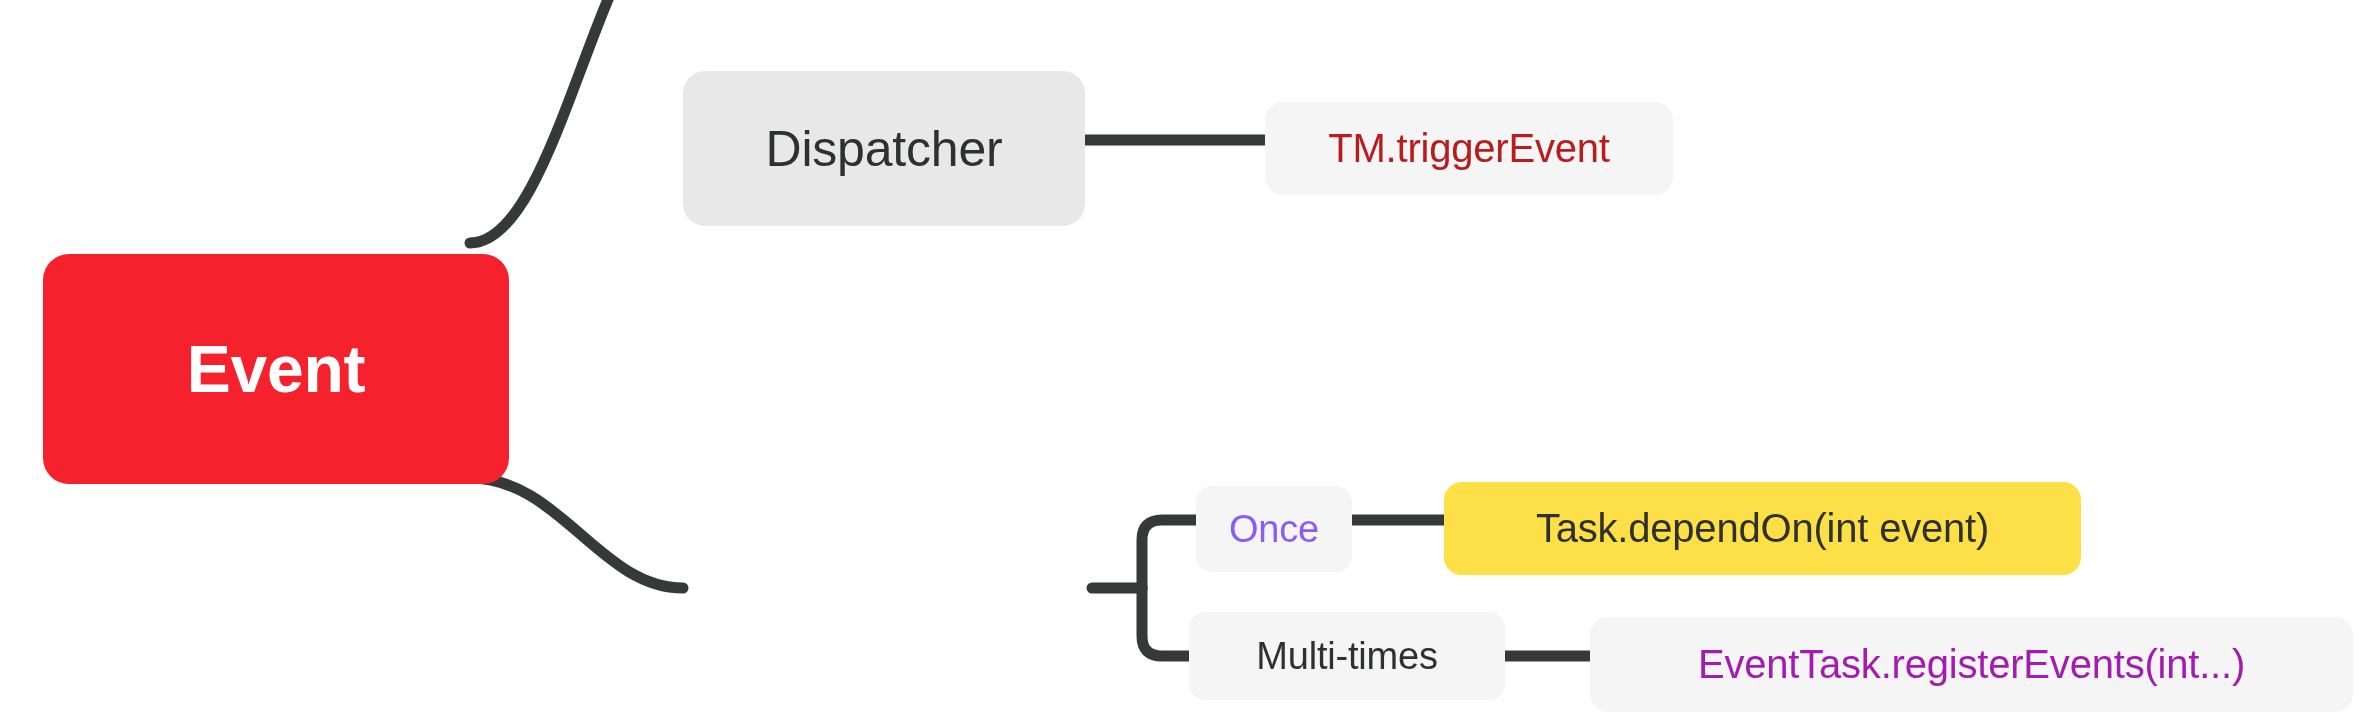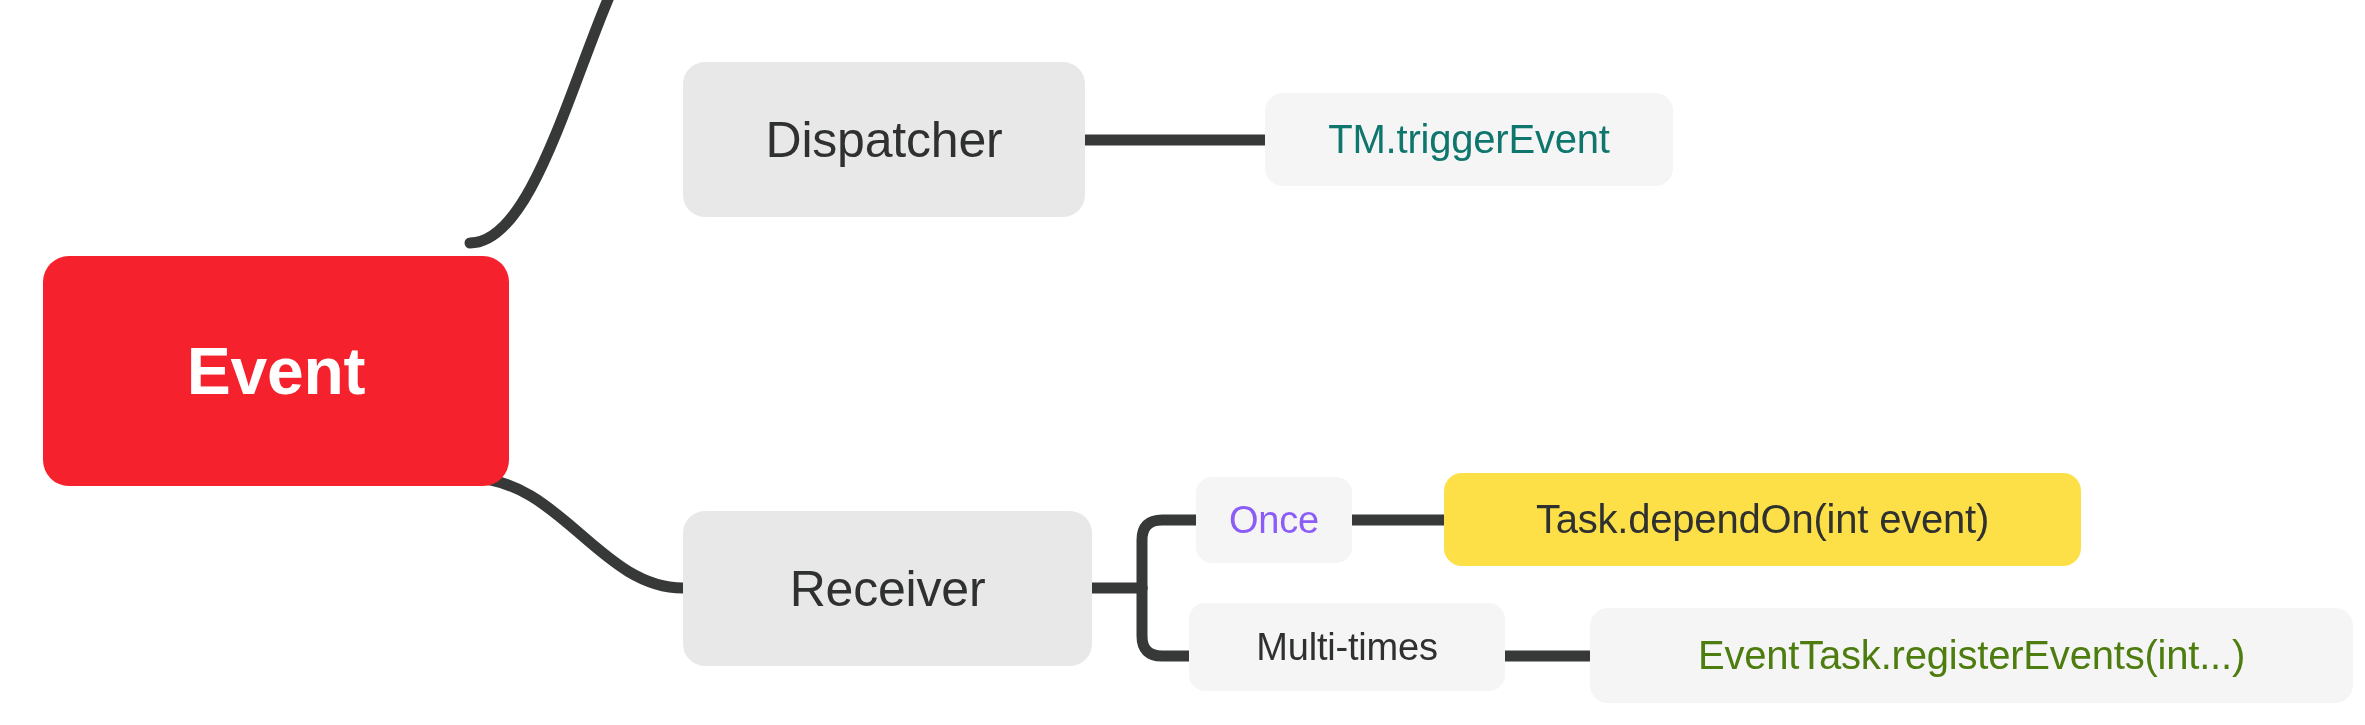--- a/index.html
+++ b/index.html
@@ -29,20 +29,21 @@
   }
   .node {
     position: absolute;
     display: flex;
     align-items: center;
     justify-content: center;
     box-sizing: border-box;
     white-space: nowrap;
     color: #2f3030;
     letter-spacing: -0.2px;
+    margin-top: 9px;
   }
   .node-root {
     background: #F5222D;
     color: #ffffff;
     border-radius: 26px;
     font-size: 66px;
     font-weight: 700;
   }
   .node-branch {
     background: #E8E8E8;
@@ -74,45 +75,42 @@
       <path d="M 470 478 C 560 478 600 588 683 588"></path>
       <line x1="1085" y1="140" x2="1265" y2="140"></line>
       <line x1="1092" y1="588" x2="1142" y2="588"></line>
       <path d="M 1142 588 L 1142 540 Q 1142 520 1162 520 L 1196 520"></path>
       <path d="M 1142 588 L 1142 636 Q 1142 656 1162 656 L 1196 656"></path>
       <line x1="1352" y1="520" x2="1444" y2="520"></line>
       <line x1="1505" y1="656" x2="1590" y2="656"></line>
     </g>
   </svg>
 
-  <div class="node node-root" style="left: 43px; top: 256px; width: 466px; height: 230px; background: rgb(245, 34, 45); color: rgb(255, 255, 255);">
+  <div class="node node-root" style="left: 43px; top: 245px; width: 466px; height: 230px; background: rgb(245, 34, 45); color: rgb(255, 255, 255);">
     <span>Event</span>
   </div>
 
   <div class="node node-branch" style="left: 683px; top: 62px; width: 402px; height: 155px; background: rgb(232, 232, 232); color: rgb(47, 48, 48);">
     <span>Dispatcher</span>
   </div>
 
-  <div class="node node-leaf" style="left: 1265px; top: 93px; width: 408px; height: 93px; background: rgb(245, 245, 245); color: #0f766e;">
+  <div class="node node-leaf" style="left: 1265px; top: 93px; width: 408px; height: 93px; background: rgb(245, 245, 245); color: #b91c1c;">
     <span>TM.triggerEvent</span>
   </div>
 
-  <div class="node node-branch" style="left: 683px; top: 511px; width: 409px; height: 155px; background: rgb(232, 232, 232); color: rgb(47, 48, 48);">
-    <span>Receiver</span>
-  </div>
 
   <div class="node node-sub" style="left: 1196px; top: 477px; width: 156px; height: 86px; background: rgb(245, 245, 245); color: #8b5cf6;">
     <span>Once</span>
   </div>
 
   <div class="node node-leaf" style="left: 1444px; top: 473px; width: 637px; height: 93px; background: #fde047; color: rgb(47, 48, 48);">
     <span>Task.dependOn(int event)</span>
   </div>
 
   <div class="node node-sub" style="left: 1189px; top: 603px; width: 316px; height: 88px; background: rgb(245, 245, 245); color: rgb(47, 48, 48);">
     <span>Multi-times</span>
   </div>
 
-  <div class="node node-leaf" style="left: 1590px; top: 608px; width: 763px; height: 95px; background: rgb(245, 245, 245); color: #4d7c0f;">
+  <div class="node node-leaf" style="left: 1590px; top: 608px; width: 763px; height: 95px; background: rgb(245, 245, 245); color: #a21caf;">
     <span>EventTask.registerEvents(int...)</span>
   </div>
 
 </div>
 
 </body></html>

